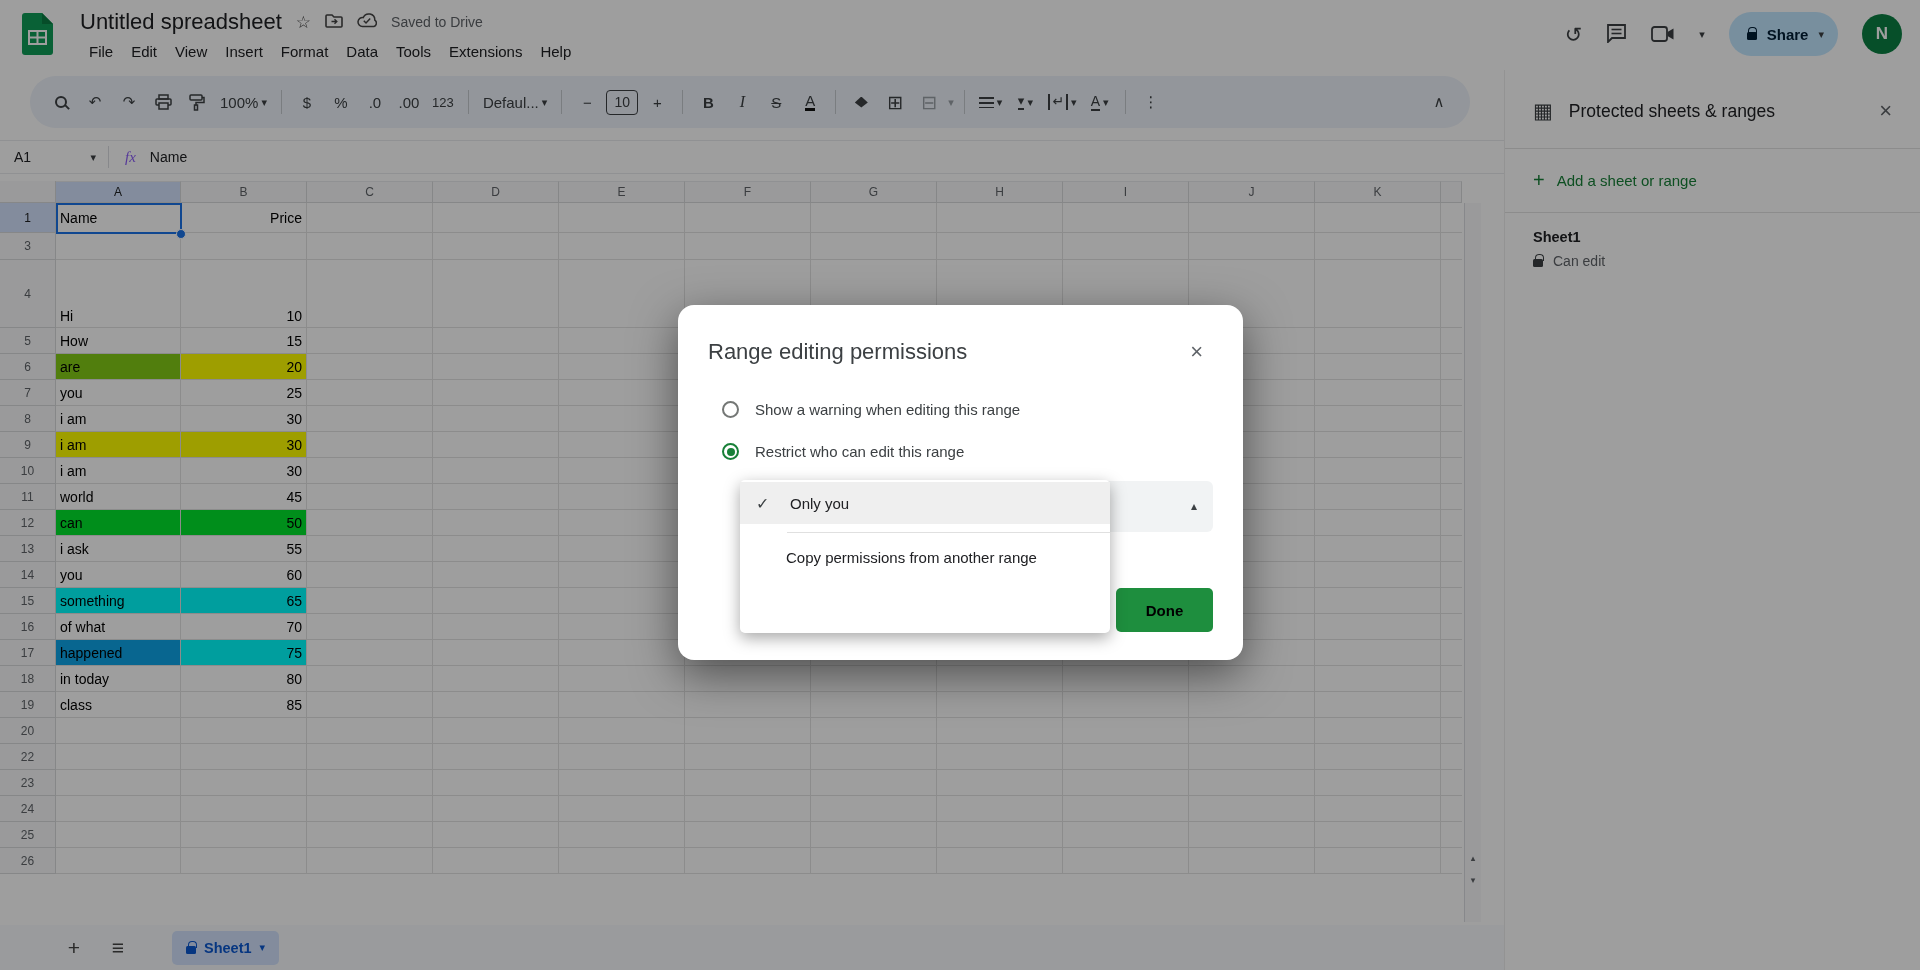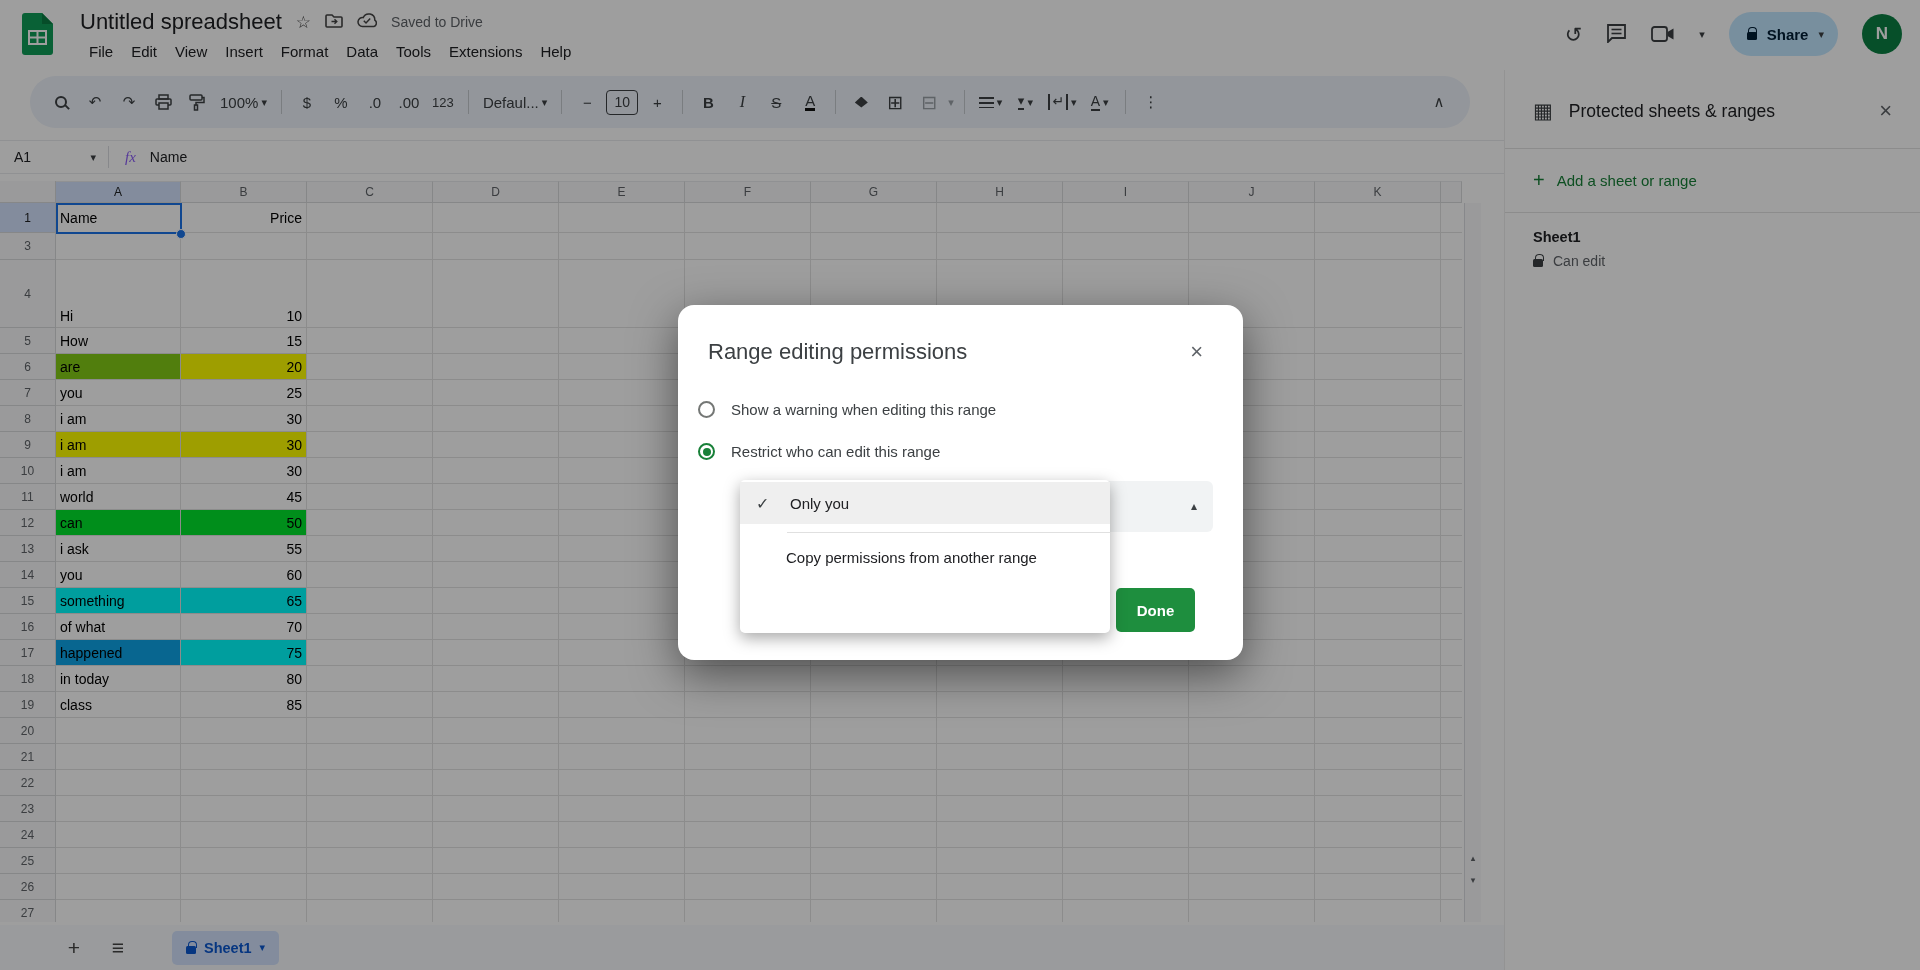--- a/index.html
+++ b/index.html
@@ -96,35 +96,35 @@
   .p-item-title { font-size:14.5px; color:#202124; font-weight:bold; }
   .p-item-sub { display:flex; align-items:center; gap:10px; margin-top:8px; color:#3c4043; }
   .p-item-sub .lock { color:#3c4043; }
   .p-item-status { font-size:14px; color:#5f6368; }
 
   
   .dim { position:absolute; inset:0; background:rgba(0,0,0,0.38); z-index:50; }
   .modal { position:absolute; left:678px; top:305px; width:565px; height:355px; background:#fff; border-radius:16px; z-index:60; box-shadow:0 14px 45px rgba(0,0,0,0.5); }
   .m-title { position:absolute; left:30px; top:34px; font-size:22px; color:#3c4043; }
   .m-close { position:absolute; right:40px; top:36px; font-size:22px; color:#5f6368; line-height:1; }
-  .radio-row { position:absolute; left:20px; display:flex; align-items:center; gap:16px; }
+  .radio-row { position:absolute; left:44px; display:flex; align-items:center; gap:16px; }
   .r1 { top:96px; } .r2 { top:138px; }
   .radio { width:17px; height:17px; border-radius:50%; border:2px solid #747775; background:#fff; flex:none; }
   .radio.on { border-color:#188038; position:relative; }
   .radio.on::after { content:""; position:absolute; inset:2.5px; border-radius:50%; background:#188038; }
   .radio-label { font-size:15px; color:#3c4043; }
   .m-select { position:absolute; left:62px; top:176px; width:473px; height:51px; background:#f1f3f4; border-radius:6px; z-index:1; }
   .m-select .caret { position:absolute; right:16px; top:18px; font-size:12px; color:#3c4043; }
   .dropdown { position:absolute; left:62px; top:175px; width:370px; height:153px; background:#fff; border-radius:5px; z-index:2; box-shadow:0 5px 16px rgba(0,0,0,0.35); padding-top:2px; }
   .dd-row { height:42px; display:flex; align-items:center; font-size:15px; color:#202124; position:relative; padding-left:50px; }
   .dd-row.hl { background:#efefef; }
   .dd-check { position:absolute; left:16px; color:#3c4043; font-size:16px; }
   .dd-sep { border-top:1px solid #e0e0e0; margin:8px 0 0 47px; }
   .dd-copy { height:48px; display:flex; align-items:center; padding-left:46px; font-size:15px; color:#202124; }
-  .done-btn { position:absolute; left:438px; top:283px; width:79px; height:44px; border-radius:5px; background:#1e8e3e; color:#ffffff; font-size:15px; font-weight:bold; display:flex; align-items:center; justify-content:center; border:none; }
+  .done-btn { position:absolute; left:438px; top:283px; width:97px; height:44px; border-radius:5px; background:#1e8e3e; color:#000000; font-size:15px; font-weight:bold; display:flex; align-items:center; justify-content:center; border:none; }
 </style>
 </head>
 <body>
 
 <div id="app">
 
   <header class="topbar">
     <div class="logo">
       <svg width="31" height="42" viewBox="0 0 31 42">
         <path d="M3 0 h17 l11 11 v28 a3 3 0 0 1 -3 3 H3 a3 3 0 0 1 -3 -3 V3 a3 3 0 0 1 3 -3 z" fill="#0f9d58"></path>
@@ -571,35 +571,20 @@
           <div class="cell e"></div>
           <div class="cell e"></div>
           <div class="cell e"></div>
           <div class="cell e"></div>
           <div class="cell e"></div>
           <div class="cell e"></div>
           <div class="cell e"></div>
           <div class="cell filler"></div>
         </div>
         <div class="grow row" style="height: 26px;">
-          <div class="rh">21</div>
-          <div class="cell a"></div>
-          <div class="cell b"></div>
-          <div class="cell e"></div>
-          <div class="cell e"></div>
-          <div class="cell e"></div>
-          <div class="cell e"></div>
-          <div class="cell e"></div>
-          <div class="cell e"></div>
-          <div class="cell e"></div>
-          <div class="cell e"></div>
-          <div class="cell e"></div>
-          <div class="cell filler"></div>
-        </div>
-        <div class="grow row" style="height: 26px;">
           <div class="rh">22</div>
           <div class="cell a"></div>
           <div class="cell b"></div>
           <div class="cell e"></div>
           <div class="cell e"></div>
           <div class="cell e"></div>
           <div class="cell e"></div>
           <div class="cell e"></div>
           <div class="cell e"></div>
           <div class="cell e"></div>
@@ -647,35 +632,20 @@
           <div class="cell e"></div>
           <div class="cell e"></div>
           <div class="cell e"></div>
           <div class="cell e"></div>
           <div class="cell e"></div>
           <div class="cell e"></div>
           <div class="cell filler"></div>
         </div>
         <div class="grow row" style="height: 26px;">
           <div class="rh">26</div>
-          <div class="cell a"></div>
-          <div class="cell b"></div>
-          <div class="cell e"></div>
-          <div class="cell e"></div>
-          <div class="cell e"></div>
-          <div class="cell e"></div>
-          <div class="cell e"></div>
-          <div class="cell e"></div>
-          <div class="cell e"></div>
-          <div class="cell e"></div>
-          <div class="cell e"></div>
-          <div class="cell filler"></div>
-        </div>
-        <div class="grow row" style="height: 26px;">
-          <div class="rh">27</div>
           <div class="cell a"></div>
           <div class="cell b"></div>
           <div class="cell e"></div>
           <div class="cell e"></div>
           <div class="cell e"></div>
           <div class="cell e"></div>
           <div class="cell e"></div>
           <div class="cell e"></div>
           <div class="cell e"></div>
           <div class="cell e"></div>

